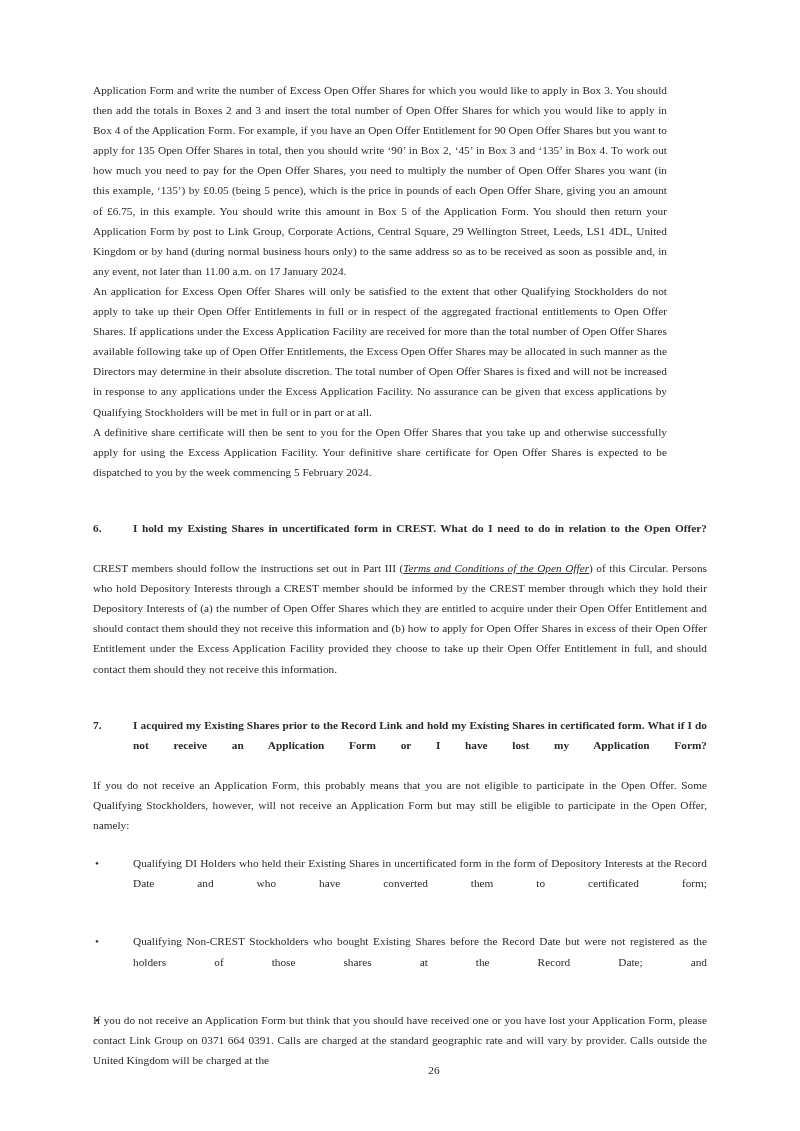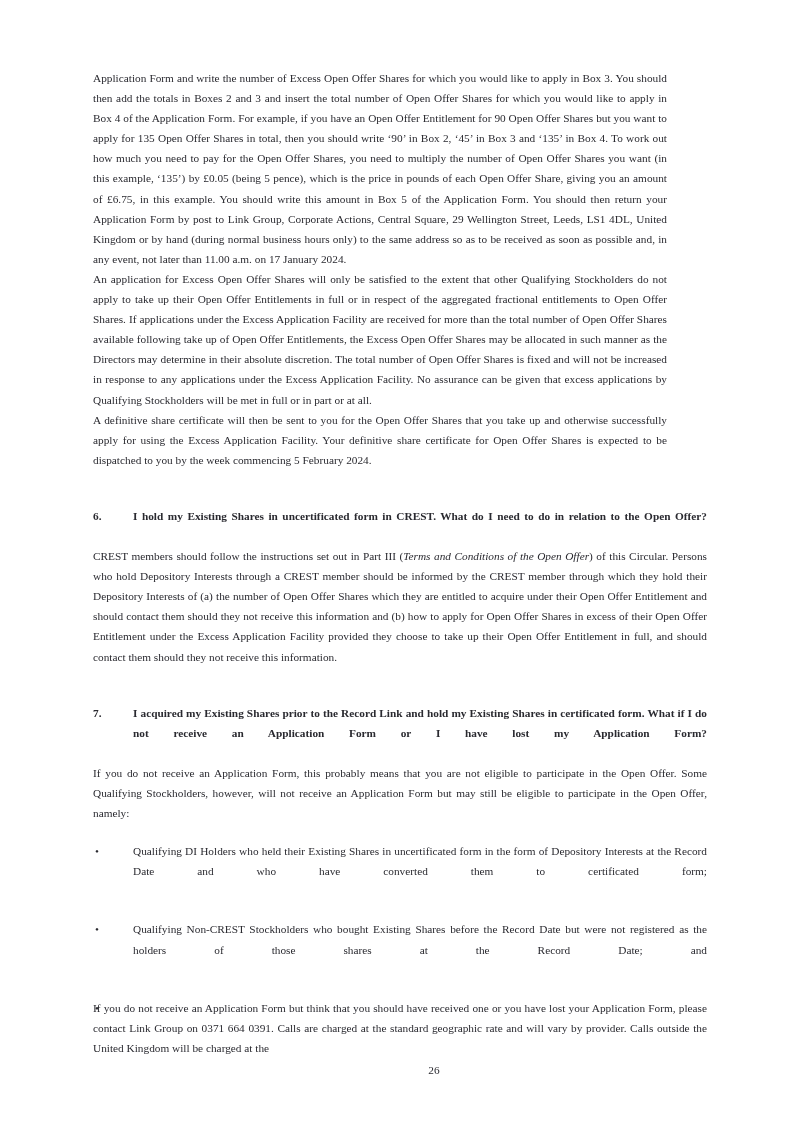--- a/index.html
+++ b/index.html
@@ -22,21 +22,21 @@
     top: 0;
     width: 800px;
     height: 1131px;
     background: #ffffff;
   }
 
   
   .content {
     position: absolute;
     left: 93px;
-    top: 68px;
+    top: 80px;
     width: 614px;
   }
 
   p.body-text {
     margin: 0;
     font-size: 11.3px;
     line-height: 20.1px;
     text-align: justify;
     text-justify: inter-word;
     hyphens: none;
@@ -103,20 +103,21 @@
     line-height: 20.1px;
   }
   .bullet-list li .bullet-text::after {
     content: "";
     display: inline-block;
     width: 100%;
   }
 
   em.doc-italic {
     font-style: italic;
+    text-decoration: underline;
   }
 
   .page-number {
     position: absolute;
     left: 0;
     top: 1062px;
     width: 800px;
     text-align: center;
     font-size: 11.3px;
     line-height: 16px;

